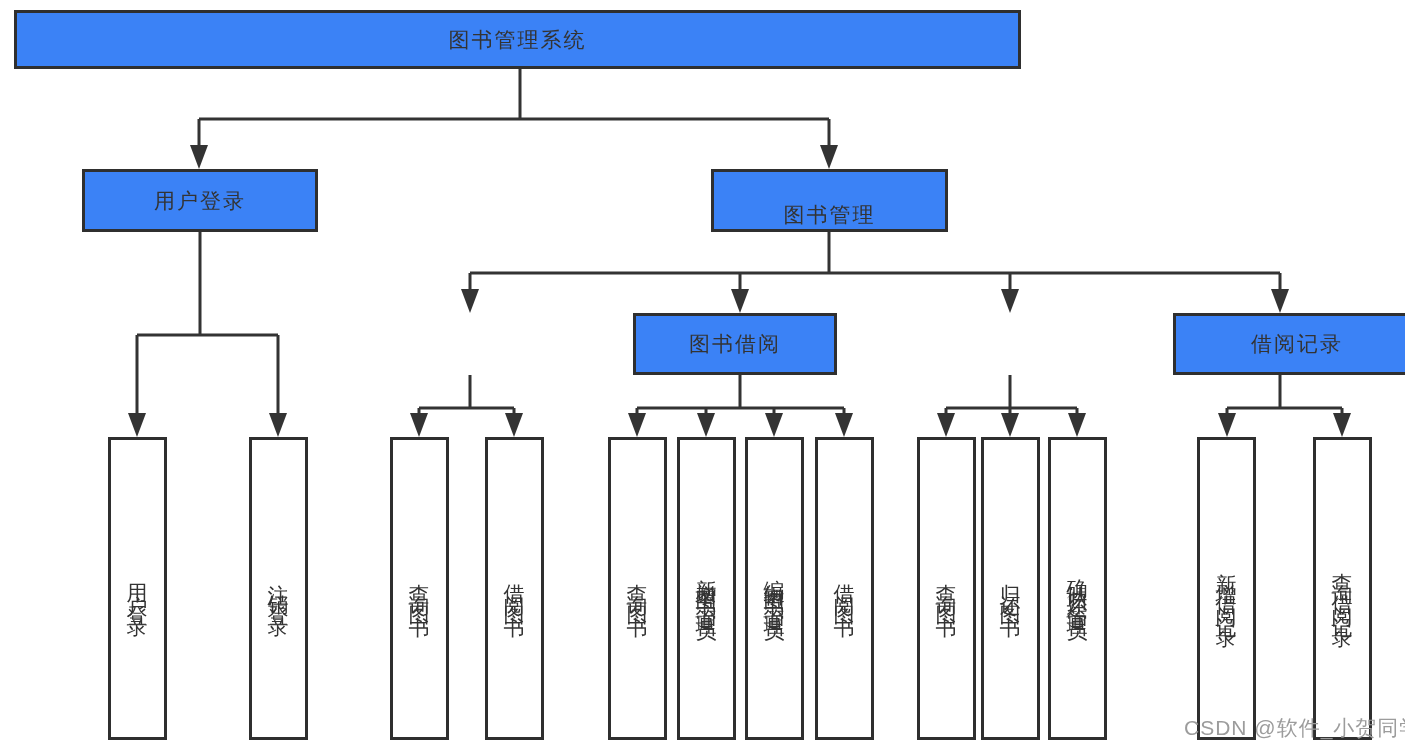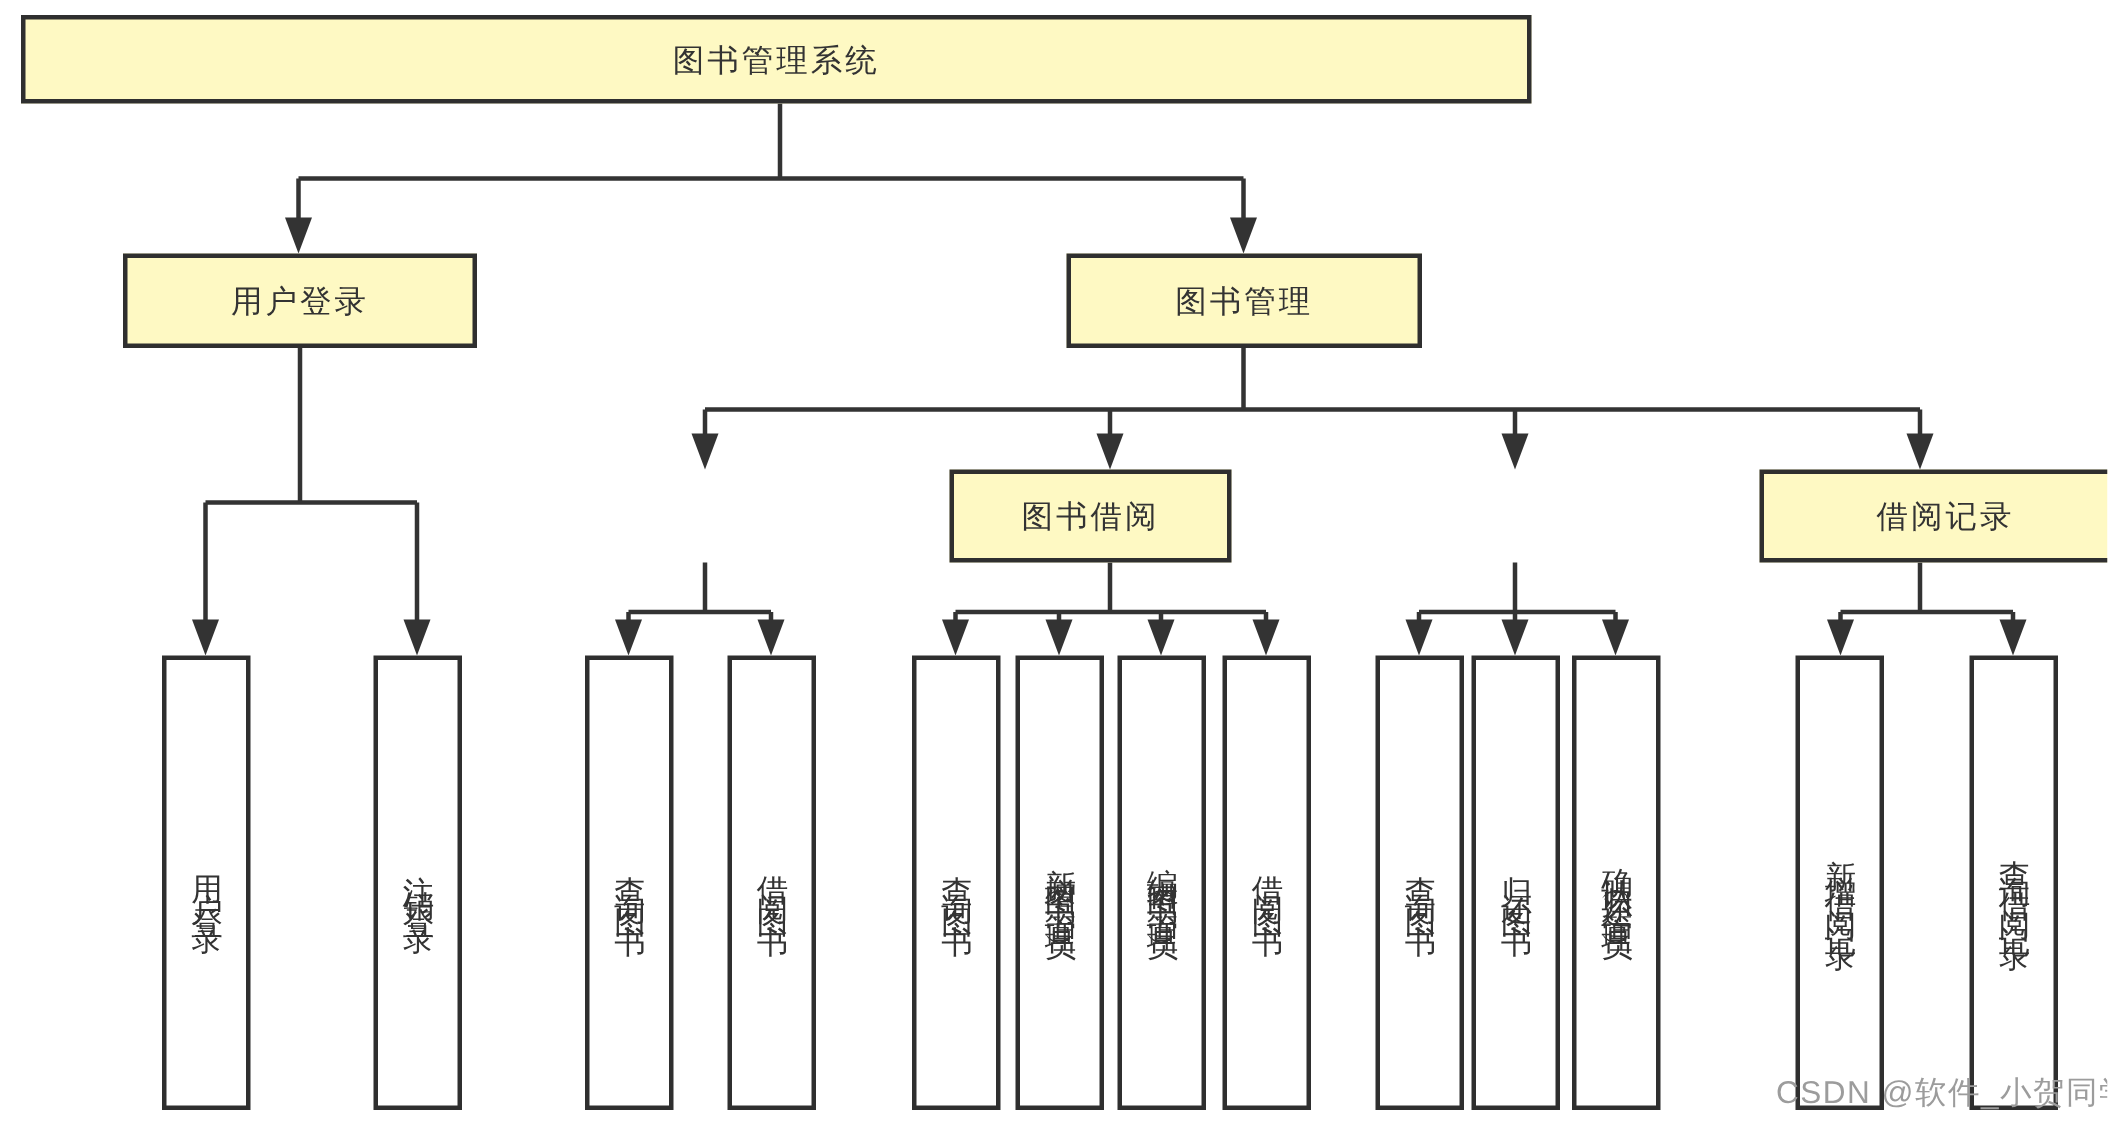--- a/index.html
+++ b/index.html
@@ -14,21 +14,21 @@
   .stage svg.connectors {
     position: absolute;
     left: 0; top: 0;
     width: 1405px; height: 747px;
     pointer-events: none;
   }
   .hbox {
     position: absolute;
     box-sizing: border-box;
     border: 3px solid #2f2f2f;
-    background: #fef9c3;
+    background: #3b82f6;
     display: flex;
     align-items: center;
     justify-content: center;
     color: #333333;
     font-size: 21px;
     letter-spacing: 2px;
     white-space: nowrap;
   }
   .leaf {
     position: absolute;
@@ -106,25 +106,25 @@
     </g>
   </svg>
 
   <div class="hbox" style="left:14px; top:10px; width:1007px; height:59px;">
     <span>图书管理系统</span>
   </div>
 
   <div class="hbox" style="left:82px; top:169px; width:236px; height:63px;">
     <span>用户登录</span>
   </div>
-  <div class="hbox" style="left:711px; top:169px; width:237px; height:63px;">
+  <div class="hbox" style="left:711px; top:169px; width:237px; height:63px;align-items:flex-end;">
     <span>图书管理</span>
   </div>
 
-  <div class="hbox" style="left:633px; top:313px; width:188px; height:62px;">
+  <div class="hbox" style="left:633px; top:313px; width:204px; height:62px;">
     <span>图书借阅</span>
   </div>
   <div class="hbox" style="left:1173px; top:313px; width:248px; height:62px;justify-content:center;">
     <span>借阅记录</span>
   </div>
 
   <div class="leaf" style="left:108px;">
     <span class="vtext">用户登录</span>
   </div>
   <div class="leaf" style="left:249px;">

